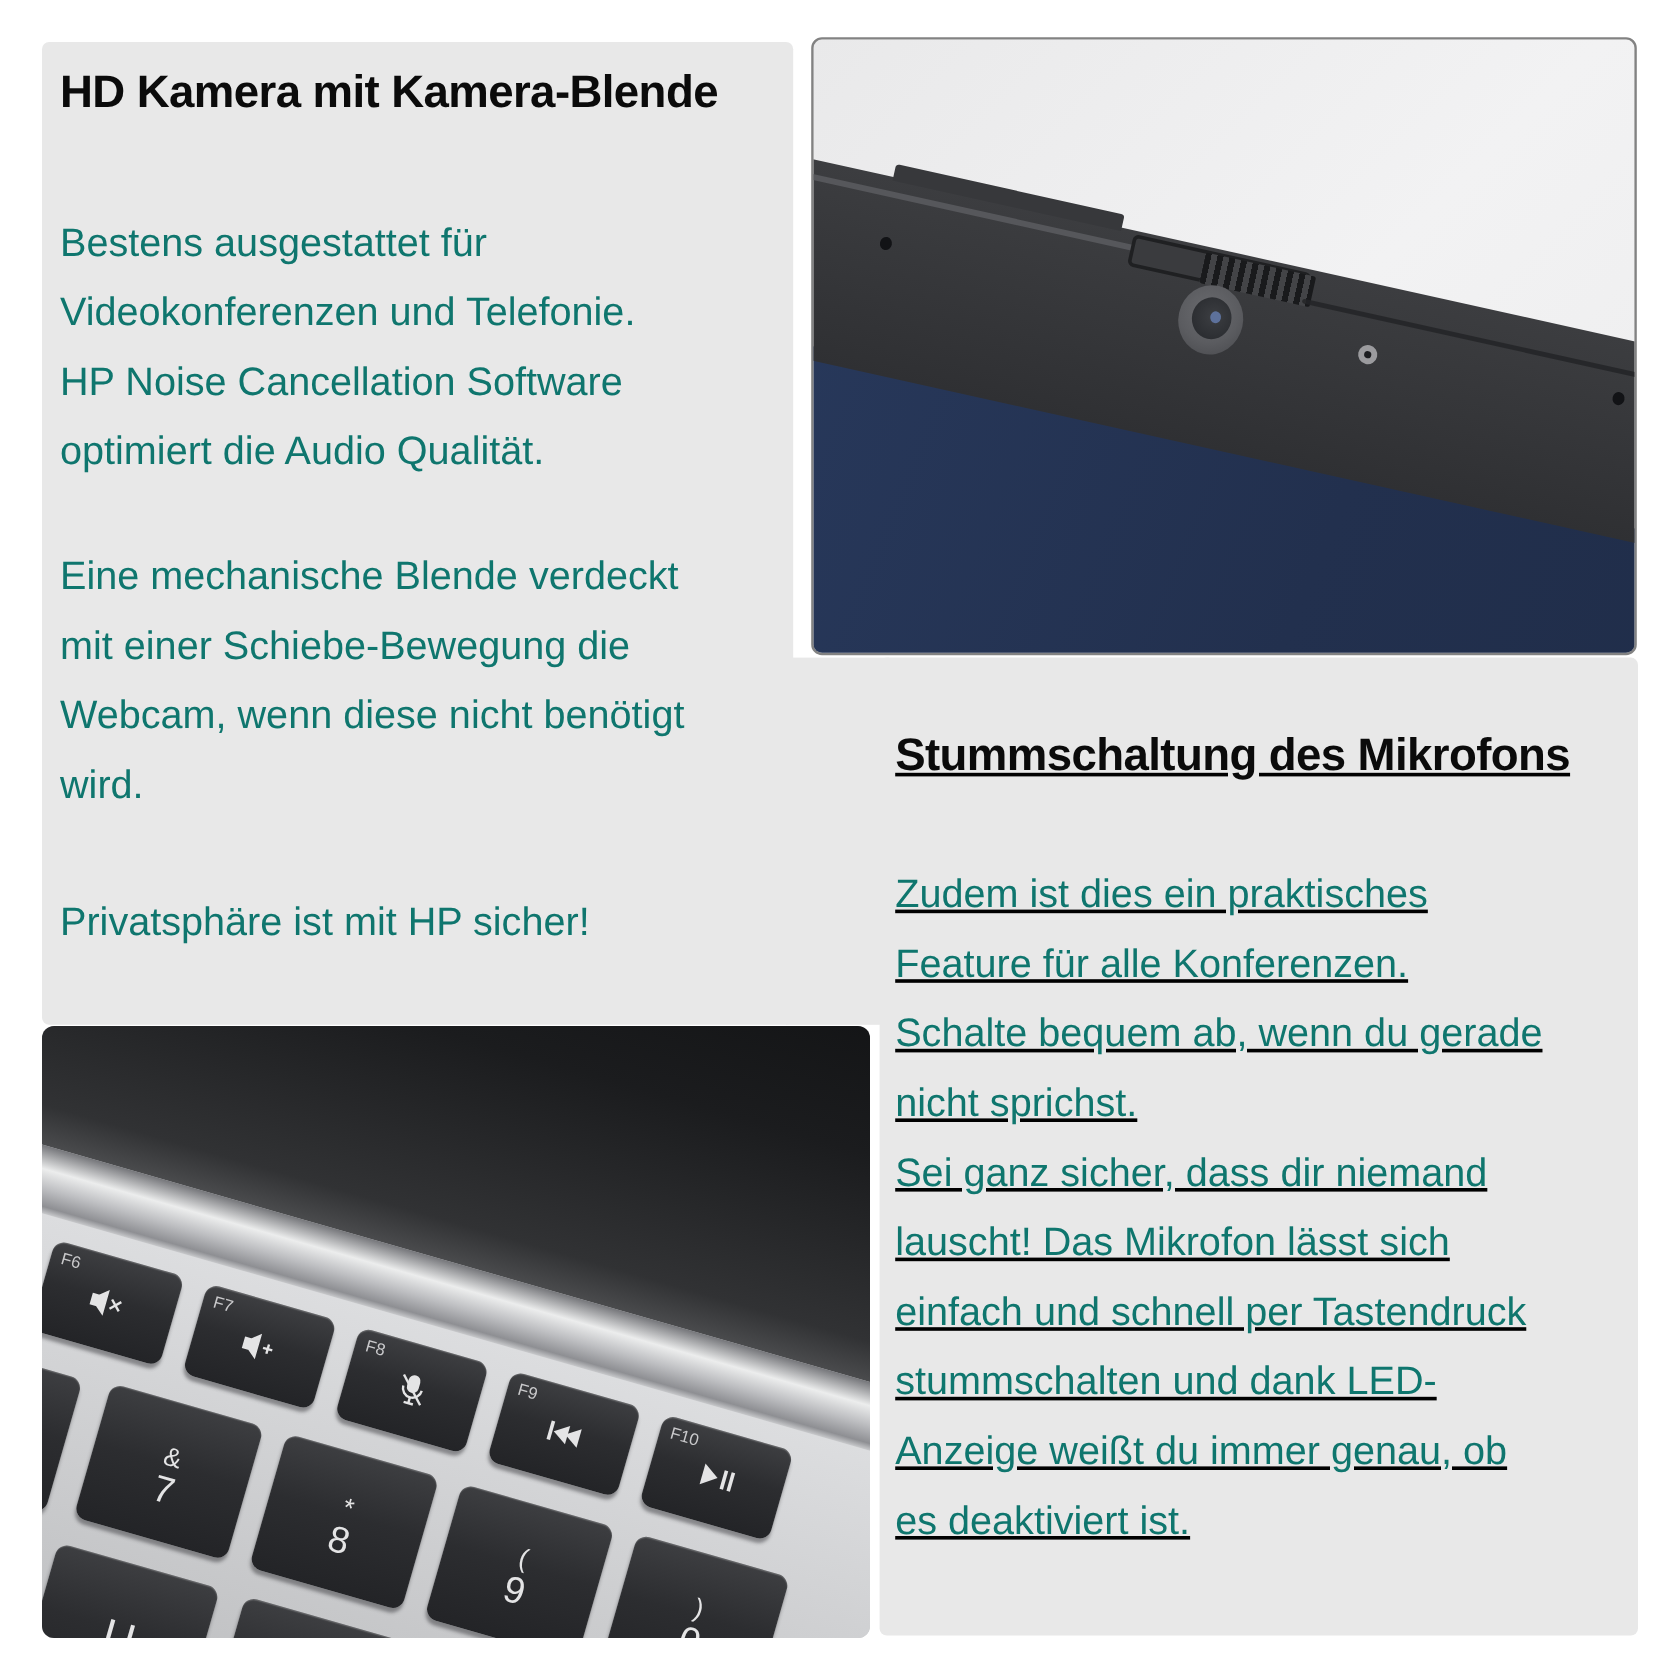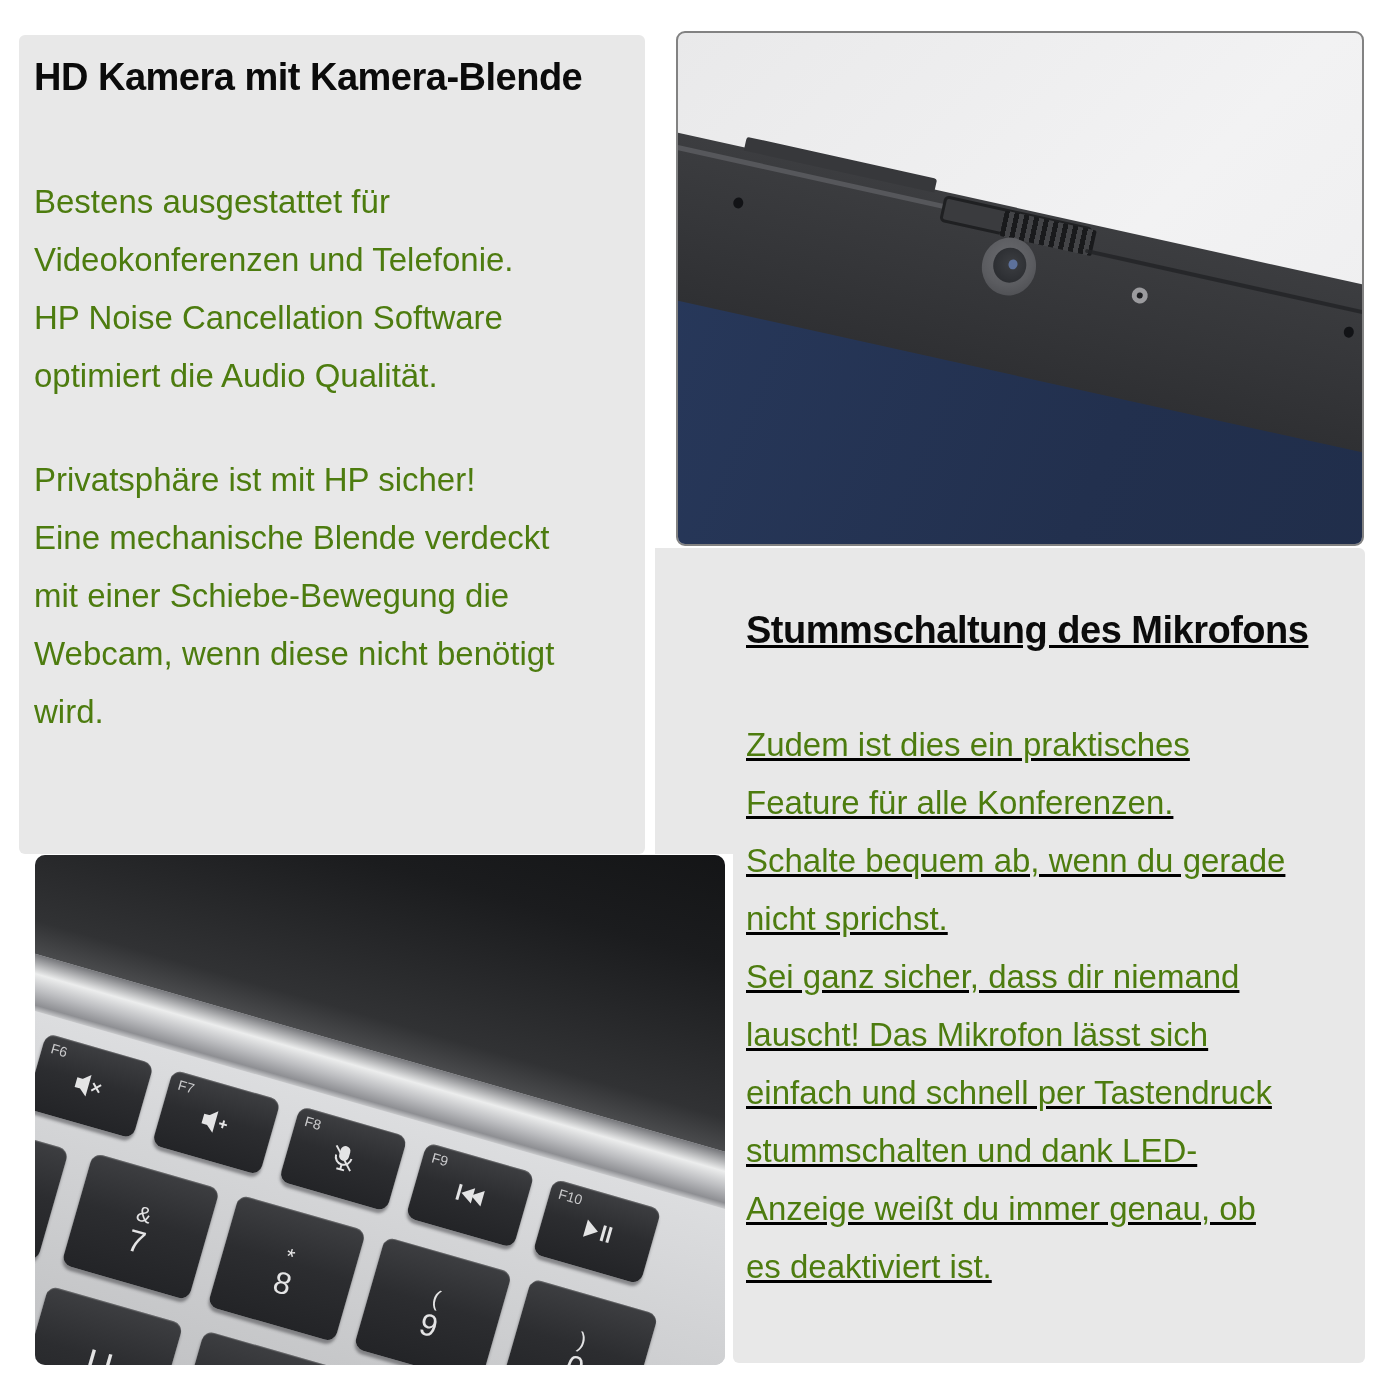--- a/index.html
+++ b/index.html
@@ -3,30 +3,30 @@
 <meta charset="utf-8">
 <style>
   html,body{margin:0;padding:0;}
   body{
     width:1400px;height:1400px;position:relative;overflow:hidden;
     background:#ffffff;
     font-family:"Liberation Sans","DejaVu Sans",sans-serif;
     -webkit-font-smoothing:antialiased;
   }
   .panel{position:absolute;background:#e8e8e8;}
-  #left-panel{left:19px;top:35px;width:626px;height:819px;border-radius:6px;}
+  #left-panel{left:35px;top:35px;width:626px;height:819px;border-radius:6px;}
   #bridge-panel{left:655px;top:548px;width:86px;height:306px;}
   #right-panel{left:733px;top:548px;width:632px;height:815px;border-radius:6px;}
 
   .section-heading{
     font-size:38px;font-weight:700;color:#0b0b0b;letter-spacing:-0.5px;
     margin:0;line-height:48px;
   }
   .body-text{
-    font-size:33px;color:#4d7c0f;line-height:58px;white-space:pre-line;margin:0;
+    font-size:33px;color:#0f766e;line-height:58px;white-space:pre-line;margin:0;
   }
   #left-panel .inner{padding:18px 14px 0 15px;}
   #left-panel .section-heading{margin-bottom:72px;}
   #left-panel p.p1{margin-bottom:46px;}
   #left-panel p.p2{margin-bottom:56px;}
   #right-panel .inner{padding:58px 6px 0 13px;text-decoration:underline;}
   #right-panel .section-heading{margin-bottom:62px;}
   #right-panel p.p1{margin-bottom:57px;}
 
   
@@ -110,25 +110,25 @@
 </head>
 <body>
 
 <div class="panel" id="left-panel">
   <div class="inner">
     <h2 class="section-heading">HD Kamera mit Kamera-Blende</h2>
     <p class="body-text p1">Bestens ausgestattet für
 Videokonferenzen und Telefonie.
 HP Noise Cancellation Software
 optimiert die Audio Qualität.</p>
-    <p class="body-text p3">Privatsphäre ist mit HP sicher!</p>
     <p class="body-text p2">Eine mechanische Blende verdeckt
 mit einer Schiebe-Bewegung die
 Webcam, wenn diese nicht benötigt
 wird.</p>
+    <p class="body-text p3">Privatsphäre ist mit HP sicher!</p>
   </div>
 </div>
 
 <div class="panel" id="bridge-panel"></div>
 
 <div class="panel" id="right-panel">
   <div class="inner">
     <h2 class="section-heading">Stummschaltung des Mikrofons</h2>
     <p class="body-text p2">Zudem ist dies ein praktisches
 Feature für alle Konferenzen.

